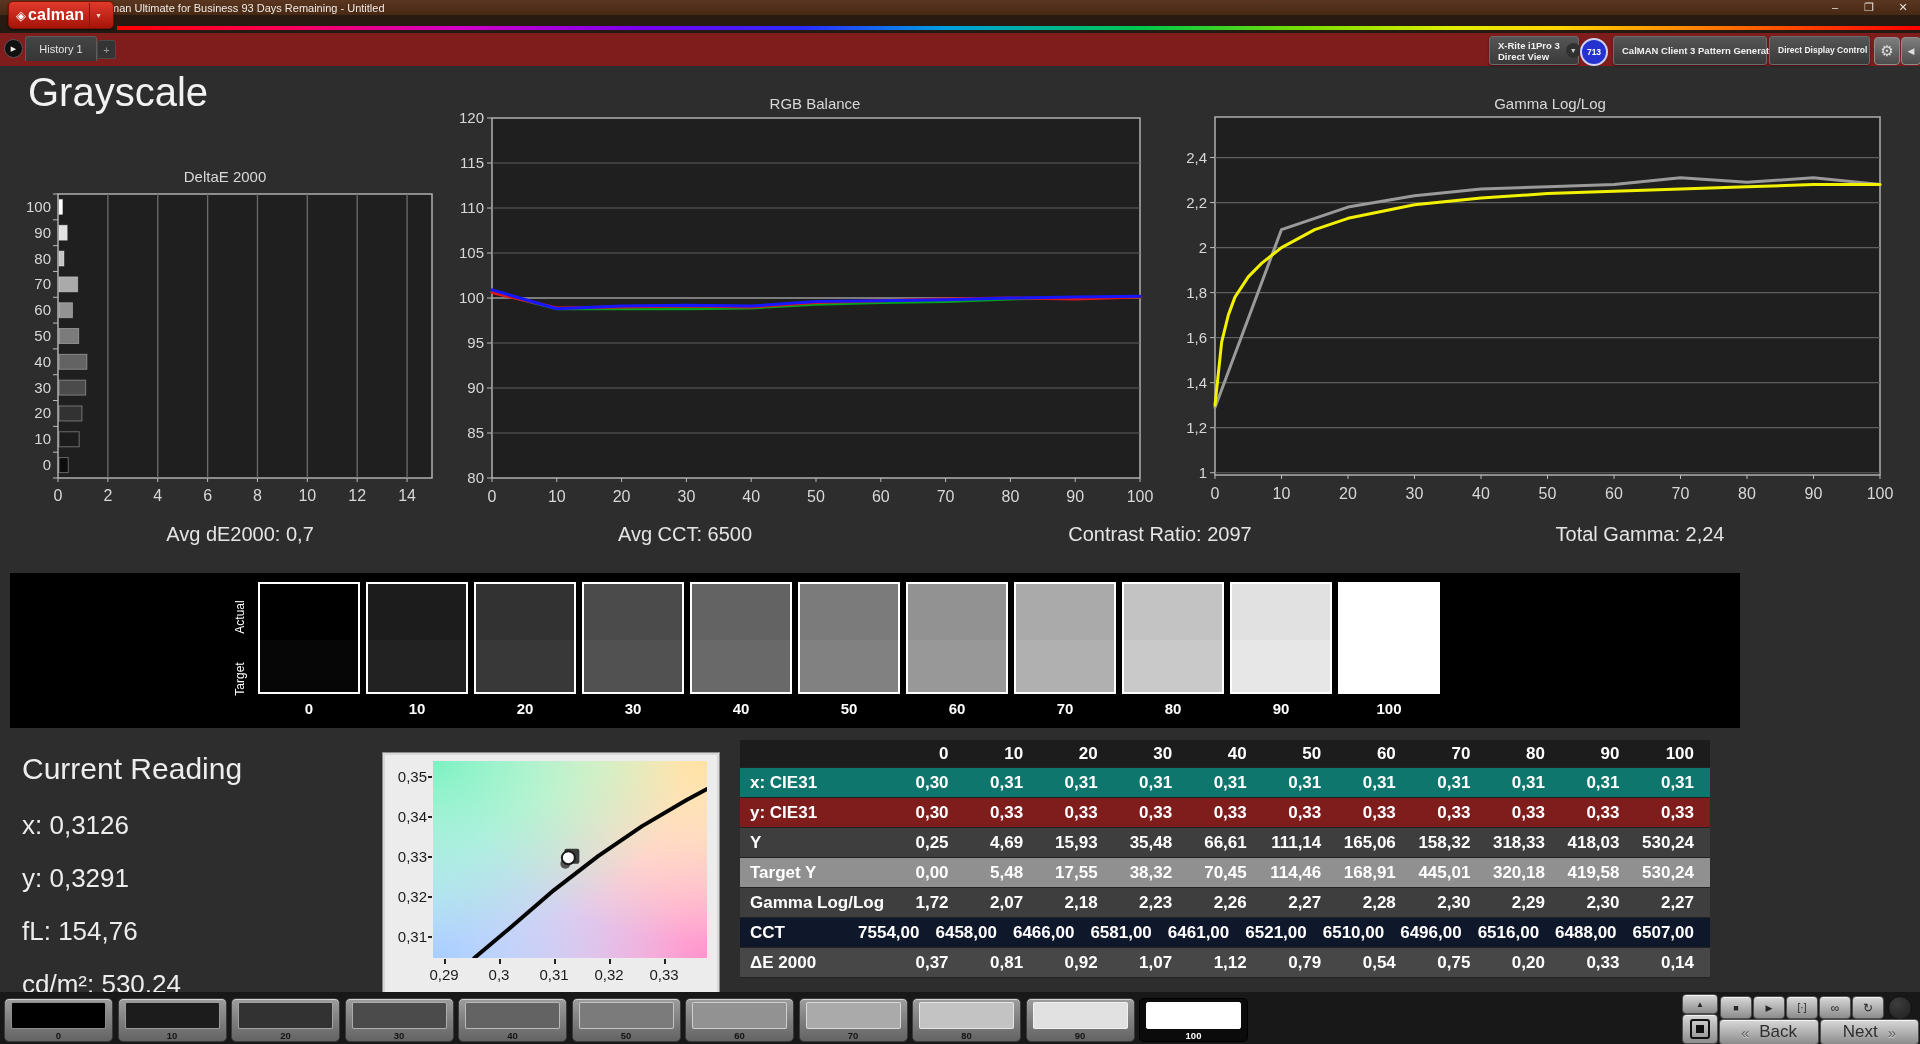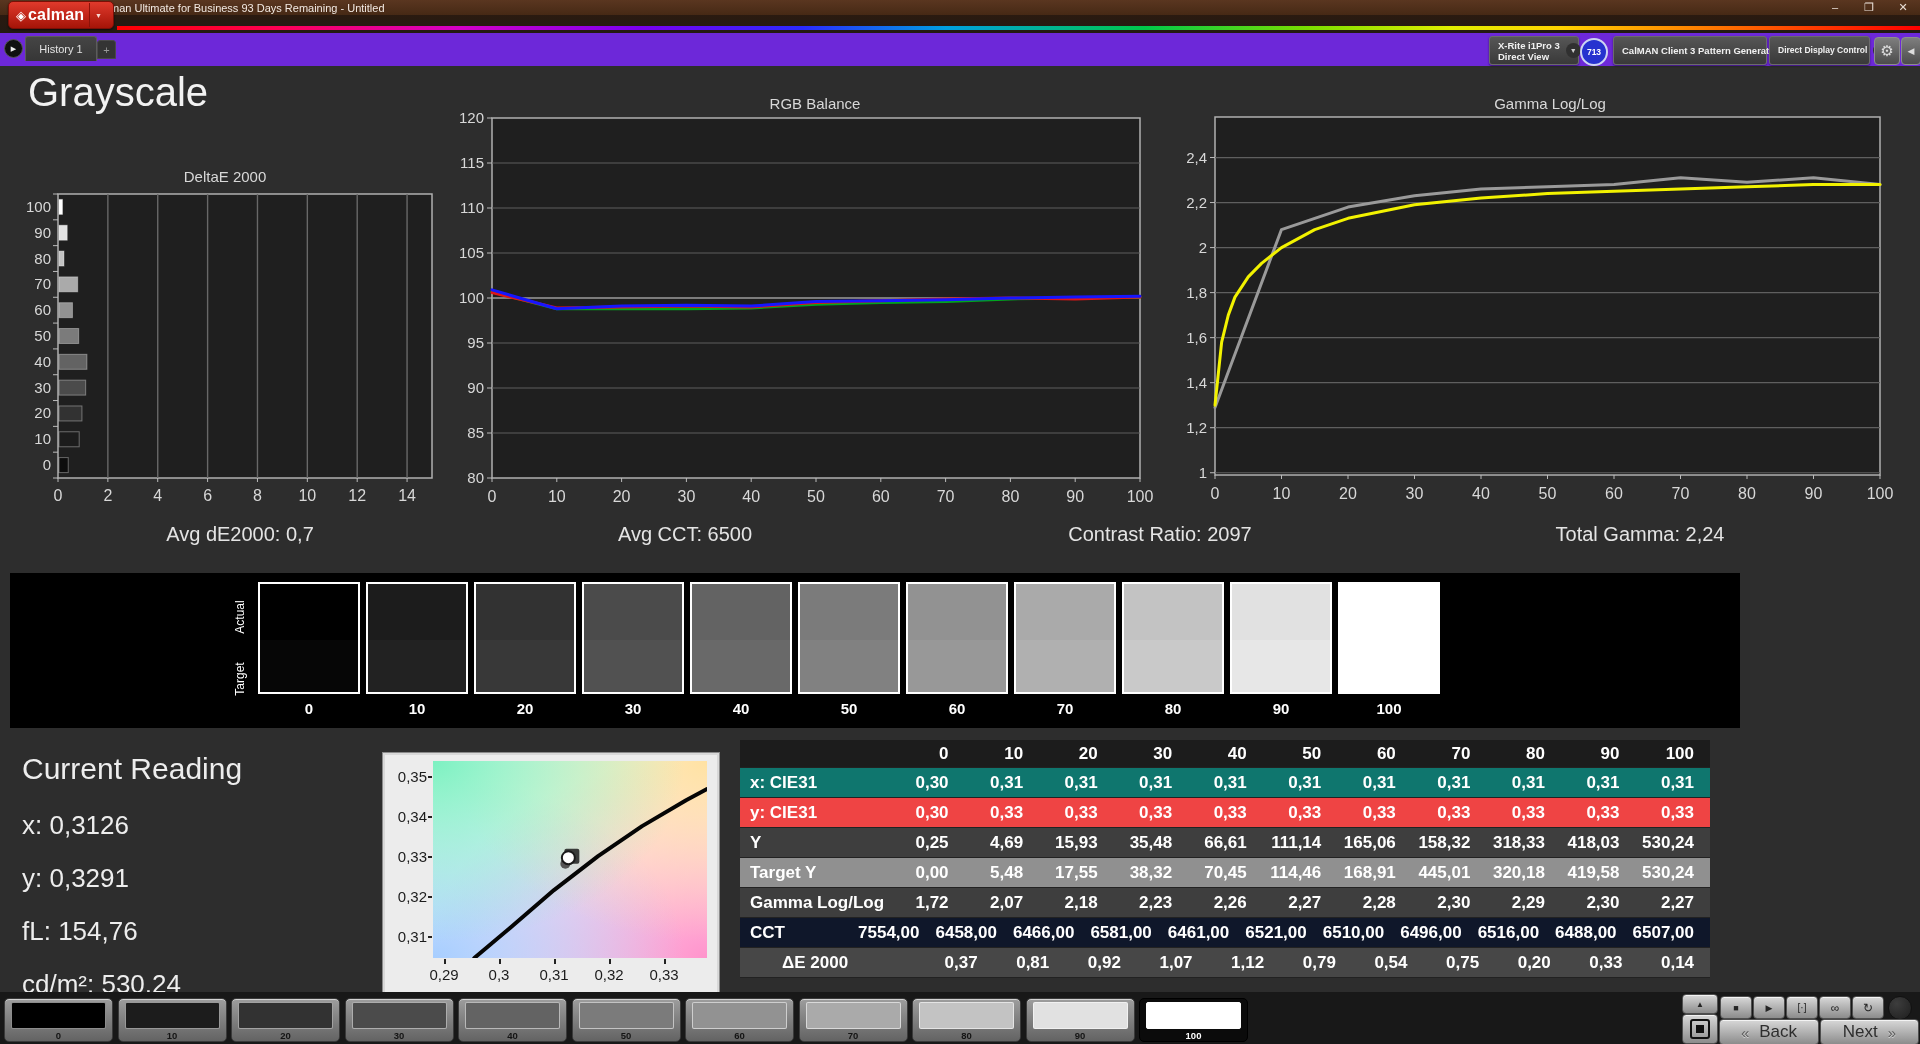--- a/index.html
+++ b/index.html
@@ -15,21 +15,21 @@
   #logorow{position:absolute;left:0;top:15px;width:1920px;height:18px;background:linear-gradient(#2a1a10,#231a13);}
   #calmanlogo{position:absolute;left:8px;top:1px;width:104px;height:26px;background:linear-gradient(#e03a2c,#a51408);
     border:1px solid #7c0f06;border-radius:5px;display:flex;align-items:center;z-index:5;box-shadow:0 1px 2px rgba(0,0,0,.6);}
   #calmanlogo .diamond{color:#fff;font-size:13px;margin:0 2px 0 7px;}
   #calmanlogo .word{color:#fff;font-size:16px;font-weight:700;letter-spacing:.2px;}
   #calmanlogo .drop{margin-left:5px;width:16px;height:24px;border-left:1px solid #8c1208;color:#f8d9d4;font-size:7px;
     display:flex;align-items:center;justify-content:center;}
   #rainbow{position:absolute;left:117px;top:11px;width:1803px;height:4px;
     background:linear-gradient(to right,#ff0000,#ff0055 9%,#d400c8 19%,#7a00f0 29%,#2a2aff 38%,#00a0e0 46%,#00c84a 57%,#7ade00 66%,#e0ee00 74%,#ffd400 80%,#ff8800 87%,#ff3c00 94%,#ff0000);}
   
-  #toolbar{position:absolute;left:0;top:33px;width:1920px;height:33px;background:#6d28d9;}
+  #toolbar{position:absolute;left:0;top:33px;width:1920px;height:33px;background:#7f1d1d;}
   #histplay{position:absolute;left:4px;top:6px;width:17px;height:17px;border-radius:50%;background:#101010;
     border:1px solid #555;color:#eee;font-size:7px;display:flex;align-items:center;justify-content:center;}
   #histtab{position:absolute;left:25px;top:3px;width:70px;height:24px;background:linear-gradient(#454545,#363636);
     border:1px solid #5c5c5c;border-bottom:none;border-radius:3px 3px 0 0;color:#e2e2e2;font-size:11px;
     display:flex;align-items:center;justify-content:center;}
   #addtab{position:absolute;left:97px;top:7px;width:17px;height:17px;background:#343434;border:1px solid #4a4a4a;
     border-radius:3px 3px 0 0;color:#999;font-size:11px;display:flex;align-items:center;justify-content:center;}
   .devbtn{position:absolute;top:3px;height:27px;background:linear-gradient(#565656,#393939);border:1px solid #6b6b6b;
     border-radius:3px;display:flex;align-items:center;color:#f0f0f0;box-shadow:0 1px 2px rgba(0,0,0,.5);}
   .devbar{width:4px;height:21px;margin:0 5px 0 3px;border-radius:1px;}
@@ -420,21 +420,21 @@
       <div class="val">0,31</div>
       <div class="val">0,31</div>
       <div class="val">0,31</div>
       <div class="val">0,31</div>
       <div class="val">0,31</div>
       <div class="val">0,31</div>
       <div class="val">0,31</div>
       <div class="val">0,31</div>
       <div class="val">0,31</div>
     </div>
-    <div class="trow tdata" style="background: #ef4444;">
+    <div class="trow tdata" style="background: #7f1d1d;">
       <div class="lbl">y: CIE31</div>
       <div class="val">0,30</div>
       <div class="val">0,33</div>
       <div class="val">0,33</div>
       <div class="val">0,33</div>
       <div class="val">0,33</div>
       <div class="val">0,33</div>
       <div class="val">0,33</div>
       <div class="val">0,33</div>
       <div class="val">0,33</div>
@@ -490,21 +490,21 @@
       <div class="val">6466,00</div>
       <div class="val">6581,00</div>
       <div class="val">6461,00</div>
       <div class="val">6521,00</div>
       <div class="val">6510,00</div>
       <div class="val">6496,00</div>
       <div class="val">6516,00</div>
       <div class="val">6488,00</div>
       <div class="val">6507,00</div>
     </div>
-    <div class="trow tdata" style="background: rgb(71, 71, 71); padding-left: 32px;">
+    <div class="trow tdata" style="background: rgb(71, 71, 71);">
       <div class="lbl">ΔE 2000</div>
       <div class="val">0,37</div>
       <div class="val">0,81</div>
       <div class="val">0,92</div>
       <div class="val">1,07</div>
       <div class="val">1,12</div>
       <div class="val">0,79</div>
       <div class="val">0,54</div>
       <div class="val">0,75</div>
       <div class="val">0,20</div>

